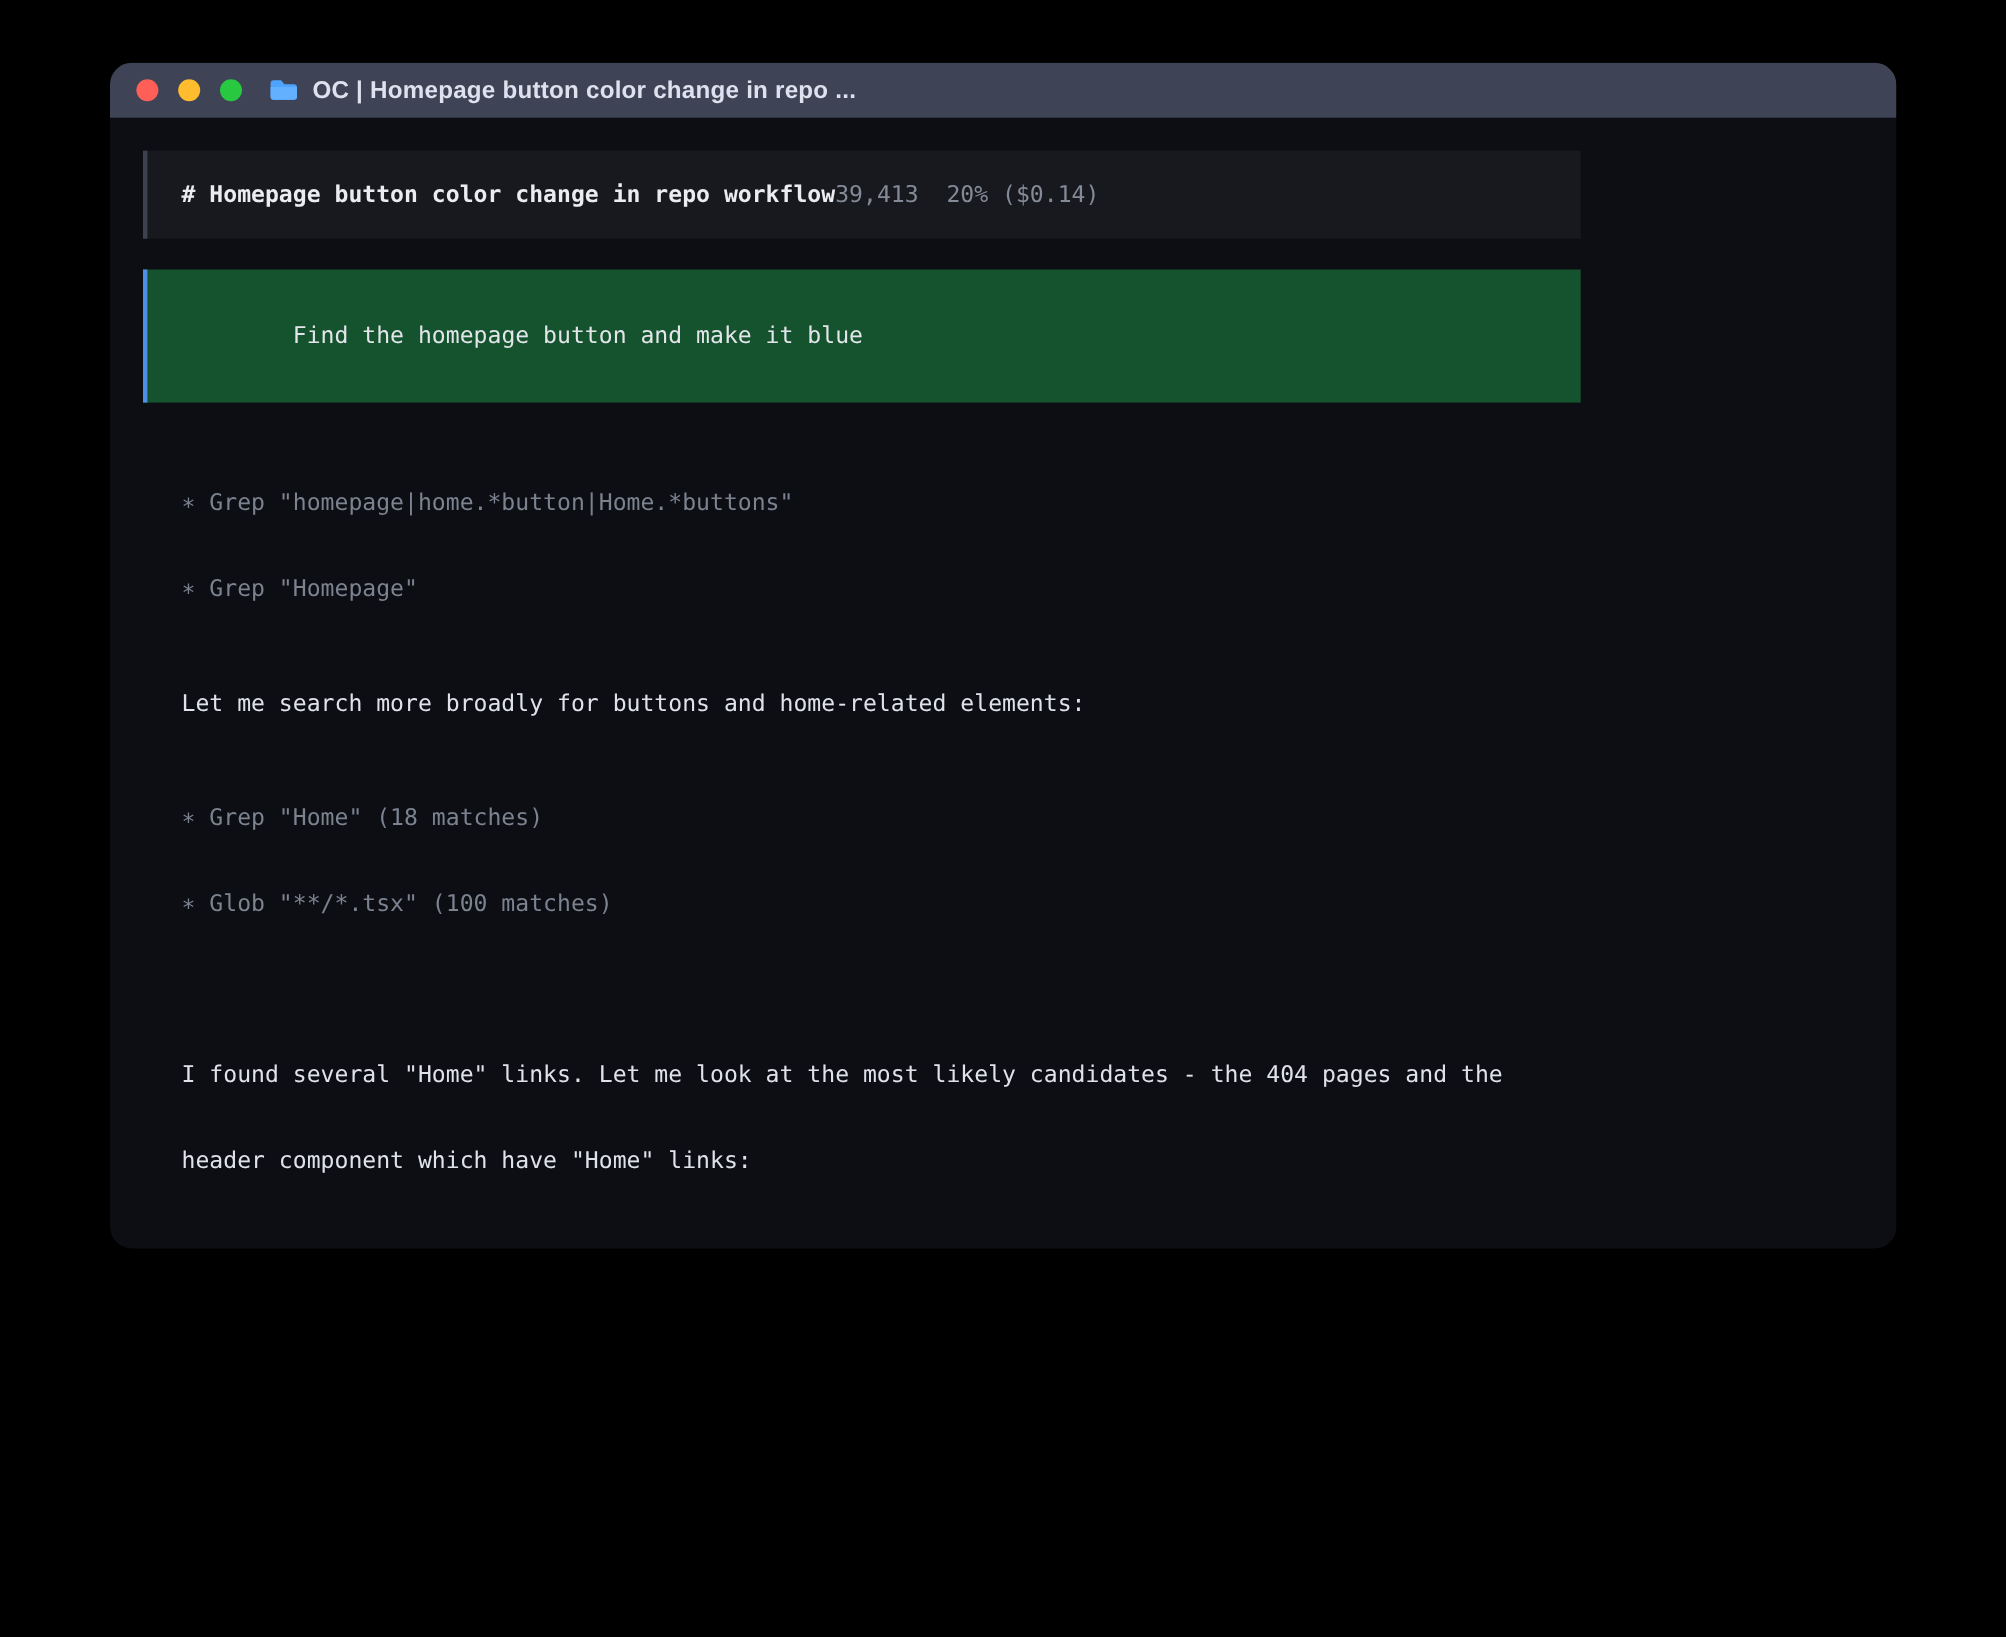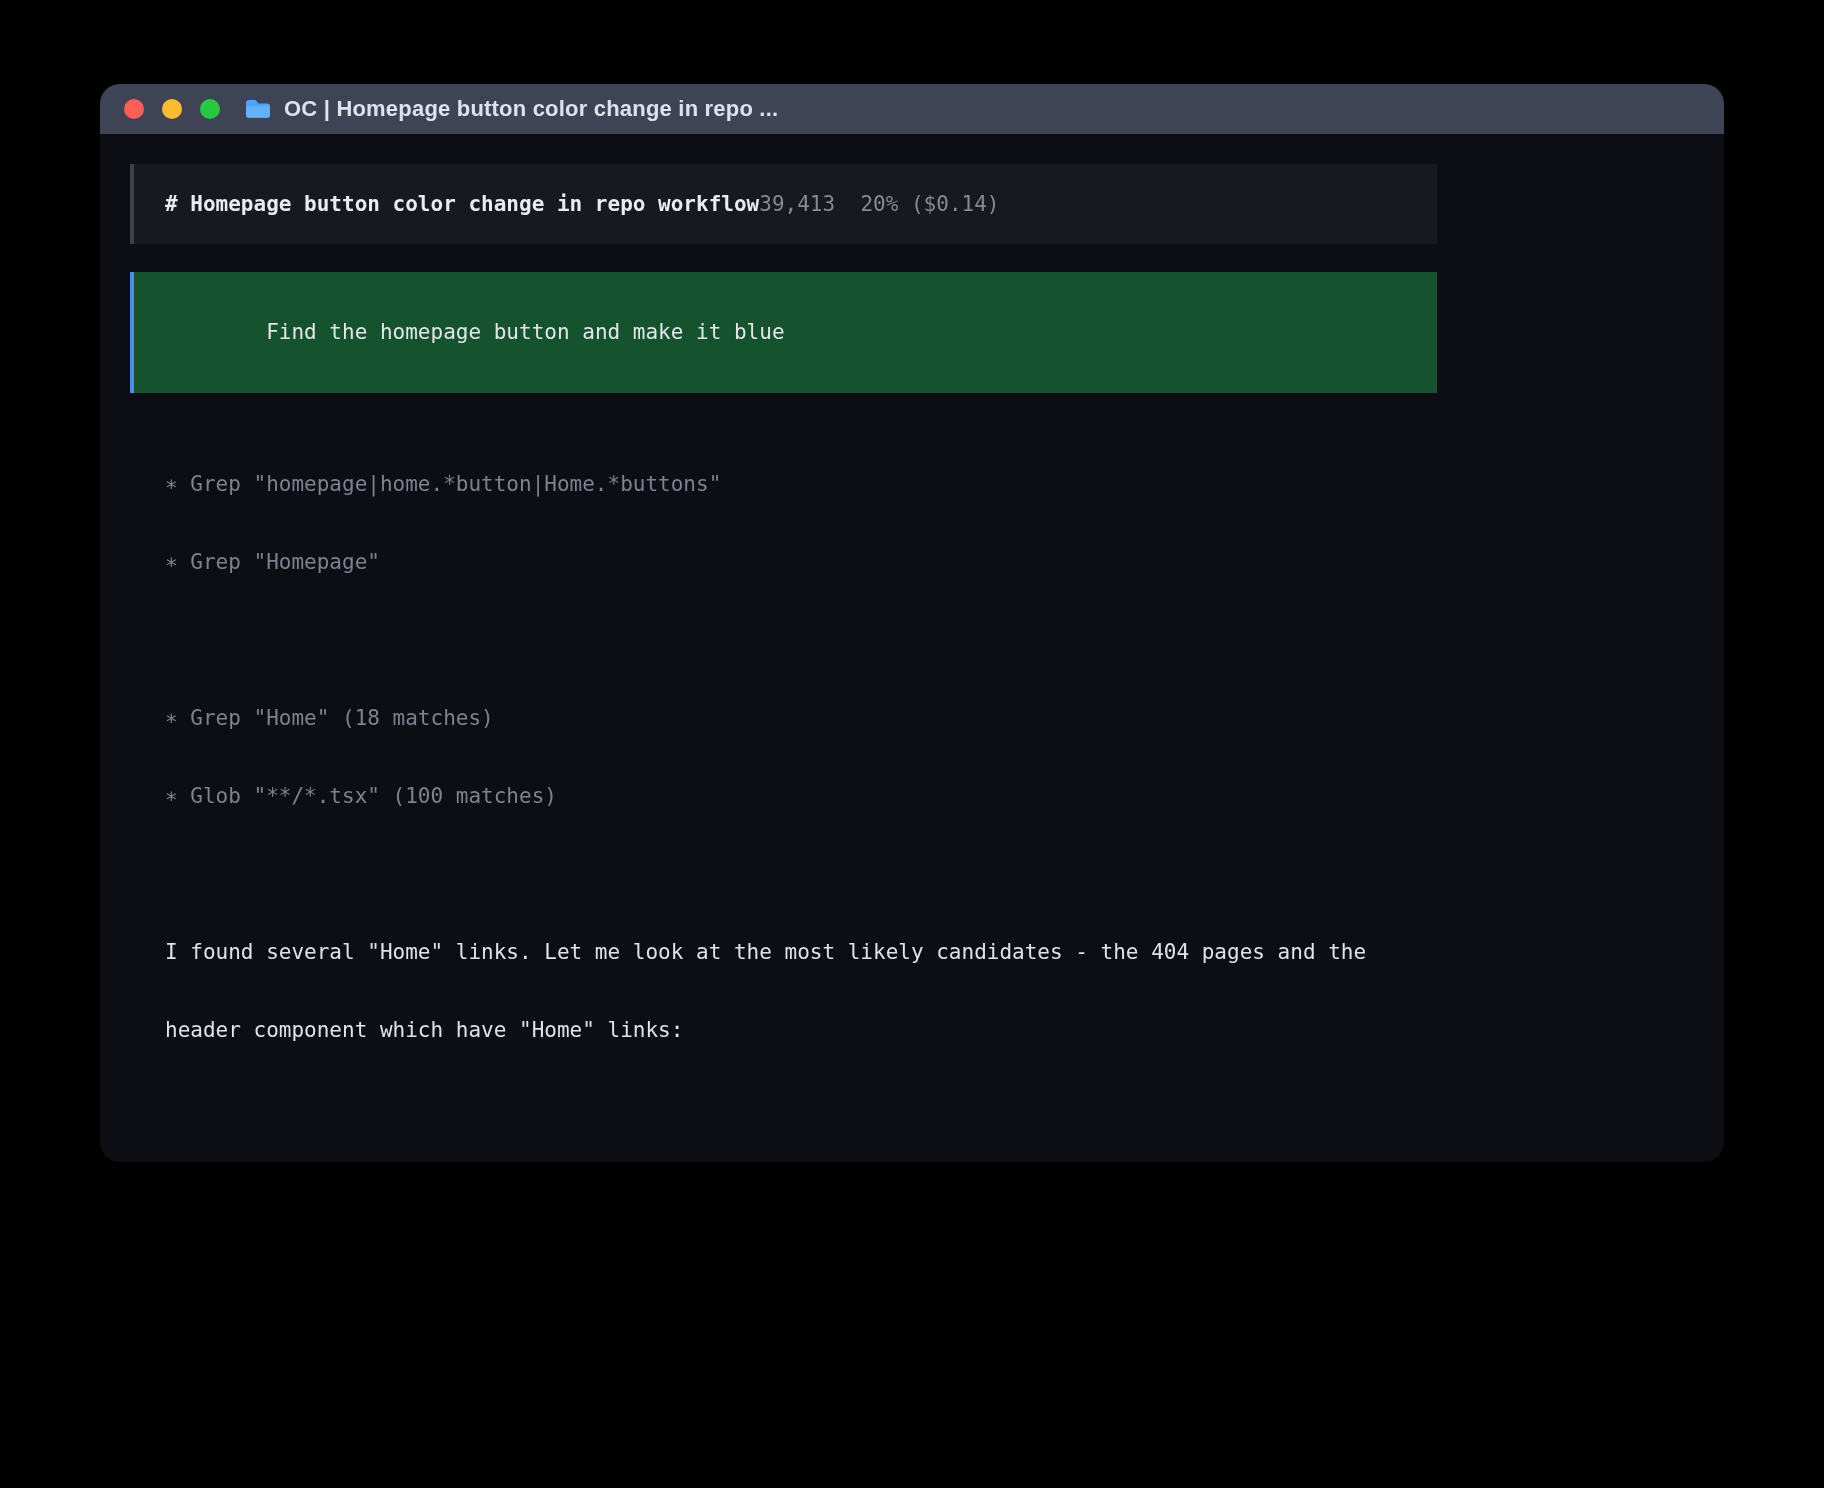--- a/index.html
+++ b/index.html
@@ -1,20 +1,20 @@
 <!DOCTYPE html>
 <html><head>
 <meta charset="utf-8">
 <style>
   * { margin:0; padding:0; box-sizing:border-box; }
   html,body { width:1824px; height:1488px; background:#000000; overflow:hidden; }
   body { font-family:"DejaVu Sans Mono", monospace; }
 
   .window {
-    position:absolute; left:100px; top:84px; width:1624px; height:1078px;
+    position:absolute; left:100px; top:57px; width:1624px; height:1078px;
     background:#0d0e13; border-radius:20px; overflow:hidden;
     display:flex; flex-direction:column;
   }
 
   
   .titlebar {
     height:50px; flex-shrink:0; background:#3e4456;
     display:flex; align-items:center; padding:0 24px;
   }
   .lights { display:flex; gap:18px; }
@@ -85,20 +85,21 @@
       </div>
 
       <div class="messages">
 
 
         <div class="para gray">
           <div>∗ Grep "homepage|home.*button|Home.*buttons"</div>
           <div>∗ Grep "Homepage"</div>
         </div>
 
+        <div class="para white">Let me search more broadly for buttons and home-related elements:</div>
 
         <div class="para gray">
           <div>∗ Grep "Home" (18 matches)</div>
           <div>∗ Glob "**/*.tsx" (100 matches)</div>
         </div>
 
         <div class="para white">
           <div>I found several "Home" links. Let me look at the most likely candidates - the 404 pages and the</div>
           <div>header component which have "Home" links:</div>
         </div>

